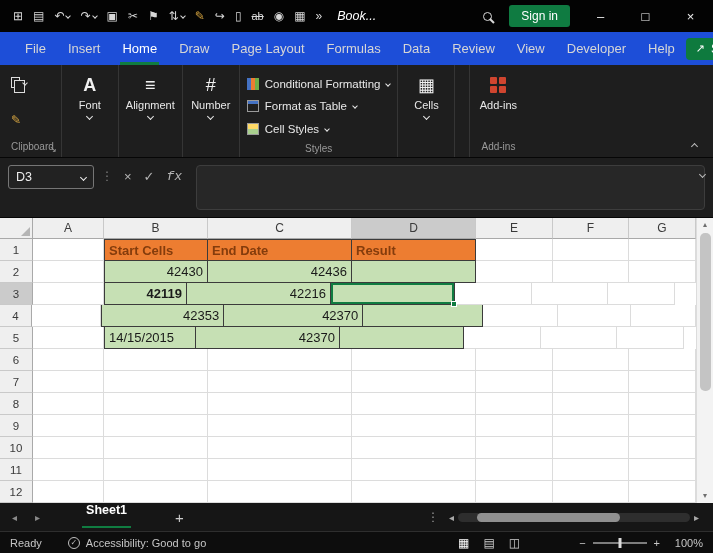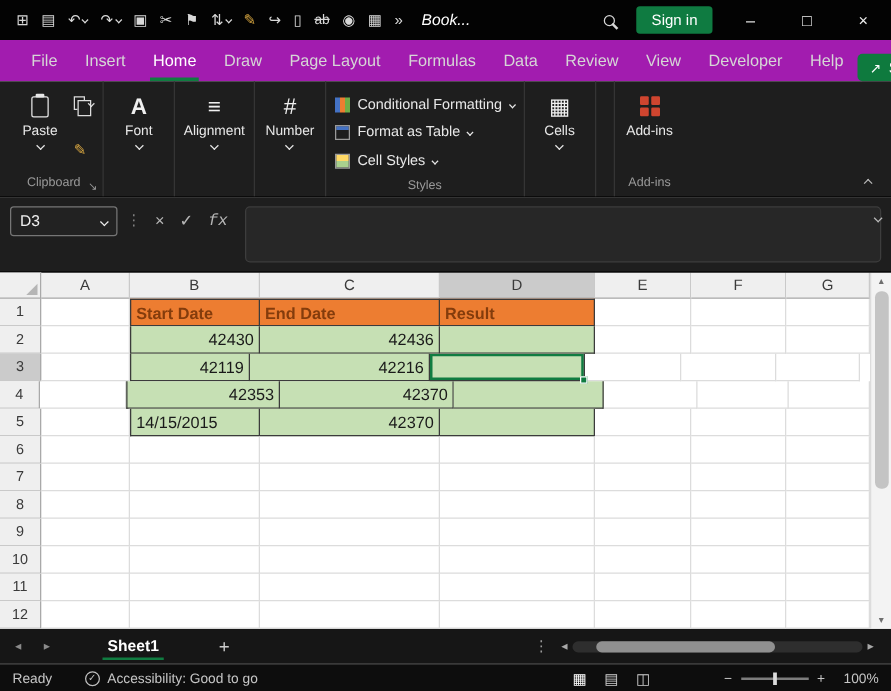--- a/index.html
+++ b/index.html
@@ -27,21 +27,21 @@
   .book { font-size:12.5px; color:#fff; margin:0 10px; white-space:nowrap;font-style:italic; }
   .tspacer { flex:1; }
   .tbtn { width:28px; display:flex; justify-content:center; color:#d8d8d8; }
   .signin { background:#0F7B41; color:#fff; font-size:12px; padding:4px 12px; border-radius:3px;
             margin:0 8px; white-space:nowrap; }
   .winctl { display:flex; height:32px; }
   .wbtn { width:45px; height:32px; display:flex; align-items:center; justify-content:center;
           color:#eee; font-size:13px; }
 
   
-  .menubar { height:33px; background:#a21caf; display:flex; align-items:flex-end; padding-left:14px; }
+  .menubar { height:33px; background:#1d4ed8; display:flex; align-items:center; padding-left:14px; }
   .mtabs { display:flex; align-items:center; height:100%; }
   .mtab { padding:0 11px; font-size:13px; color:#d6d6d6; height:100%; display:flex; align-items:center;
           position:relative; white-space:nowrap; }
   .mtab.active { color:#fff; }
   .mtab.active::after { content:""; position:absolute; left:9px; right:9px; bottom:0; height:3px;
                         background:var(--accent_green, #21A366); }
   .share { margin-left:auto; margin-right:12px; background:#0E7A3E; color:#fff; font-size:12.5px;
            border-radius:4px; padding:4px 10px; display:flex; align-items:center; gap:6px; }
   .sharearr { font-size:11px; }
 
@@ -123,21 +123,21 @@
   
   .vscroll { width:17px; background:#F3F3F3; border-left:1px solid #DCDCDC; display:flex;
              flex-direction:column; align-items:center; padding:3px 0; }
   .varrow { font-size:8px; color:#6e6e6e; line-height:8px; }
   .vthumb { width:11px; height:158px; background:#C4C4C4; border-radius:5px; margin-top:4px; }
   .vbottom { margin-top:auto; }
 
   
   .sheetbar { height:28px; background:#161616; display:flex; align-items:center; padding-left:12px; }
   .snav { color:#8a8a8a; font-size:10px; margin-right:18px; }
-  .sheettab { margin-left:16px; height:100%; display:flex; align-items:center; padding:0 12px;
+  .sheettab { margin-left:16px; height:100%; display:flex; align-items:flex-start; padding:0 12px;
               color:#fff; font-weight:bold; font-size:12.5px; position:relative; }
   .sheettab::after { content:""; position:absolute; left:8px; right:8px; bottom:3px; height:2px;
                      background:var(--accent_green,#21A366); }
   .addsheet { margin-left:36px; color:#ccc; font-size:15px; }
   .sheetdots { margin-left:auto; color:#9a9a9a; font-size:12px; }
   .hscroll { width:250px; display:flex; align-items:center; margin:0 14px 0 10px; gap:4px; }
   .harrow { color:#a8a8a8; font-size:10px; }
   .htrack { flex:1; height:9px; background:#2e2e2e; border-radius:5px; position:relative; }
   .hthumb { position:absolute; left:8%; width:62%; top:0; height:9px; background:#909090; border-radius:5px; }
 
@@ -210,27 +210,20 @@
       <span class="sharearr">↗</span>
       <span>Share</span>
 
     </div>
   </div>
 
   <div class="ribbon">
 
     <div class="rgroup">
       <div class="rg-content">
-        <div class="bigbtn">
-          <span class="ricon">
-              <span class="clip"></span>
-            </span>
-          <span>Paste</span>
-          <i class="chv"></i>
-        </div>
         <div class="smallcol">
           <span class="smbtn">
               <span class="copyic"></span>
               <i class="chv sm"></i>
             </span>
           <span class="smbtn">
               <span style="color:#d9a741;font-size:12px;">✎</span>
             </span>
         </div>
       </div>
@@ -354,21 +347,21 @@
           <div class="colhdr hl" style="width: 124px;">D</div>
           <div class="colhdr" style="width: 77px;">E</div>
           <div class="colhdr" style="width: 76px;">F</div>
           <div class="colhdr" style="width: 67px;">G</div>
         </div>
       <div>
           <div class="grow">
             <div class="rowhdr">1</div>
             <div class="cell" style="width: 71px;"></div>
             <div class="cell header bt bl" style="width: 104px;">
-              <span>Start Date</span>
+              <span>Start Cells</span>
             </div>
             <div class="cell header bt" style="width: 144px;">
               <span>End Date</span>
             </div>
             <div class="cell header bt" style="width: 124px;">
               <span>Result</span>
             </div>
             <div class="cell" style="width: 77px;"></div>
             <div class="cell" style="width: 76px;"></div>
             <div class="cell" style="width: 67px;"></div>
@@ -383,21 +376,21 @@
               <span>42436</span>
             </div>
             <div class="cell fill" style="width: 124px;"></div>
             <div class="cell" style="width: 77px;"></div>
             <div class="cell" style="width: 76px;"></div>
             <div class="cell" style="width: 67px;"></div>
           </div>
           <div class="grow">
             <div class="rowhdr hl">3</div>
             <div class="cell" style="width: 71px;"></div>
-            <div class="cell number bl" style="width: 96px;">
+            <div class="cell number bl" style="width: 83px; font-weight: bold;">
               <span>42119</span>
             </div>
             <div class="cell number" style="width: 144px;">
               <span>42216</span>
             </div>
             <div class="cell fill sel" style="width: 124px;">
               <span class="fillh"></span>
             </div>
             <div class="cell" style="width: 77px;"></div>
             <div class="cell" style="width: 76px;"></div>
@@ -413,21 +406,21 @@
               <span>42370</span>
             </div>
             <div class="cell fill" style="width: 124px;"></div>
             <div class="cell" style="width: 77px;"></div>
             <div class="cell" style="width: 76px;"></div>
             <div class="cell" style="width: 67px;"></div>
           </div>
           <div class="grow">
             <div class="rowhdr">5</div>
             <div class="cell" style="width: 71px;"></div>
-            <div class="cell text bl" style="width: 104px;">
+            <div class="cell text bl" style="width: 92px;">
               <span>14/15/2015</span>
             </div>
             <div class="cell number" style="width: 144px;">
               <span>42370</span>
             </div>
             <div class="cell fill" style="width: 124px;"></div>
             <div class="cell" style="width: 77px;"></div>
             <div class="cell" style="width: 76px;"></div>
             <div class="cell" style="width: 67px;"></div>
           </div>

